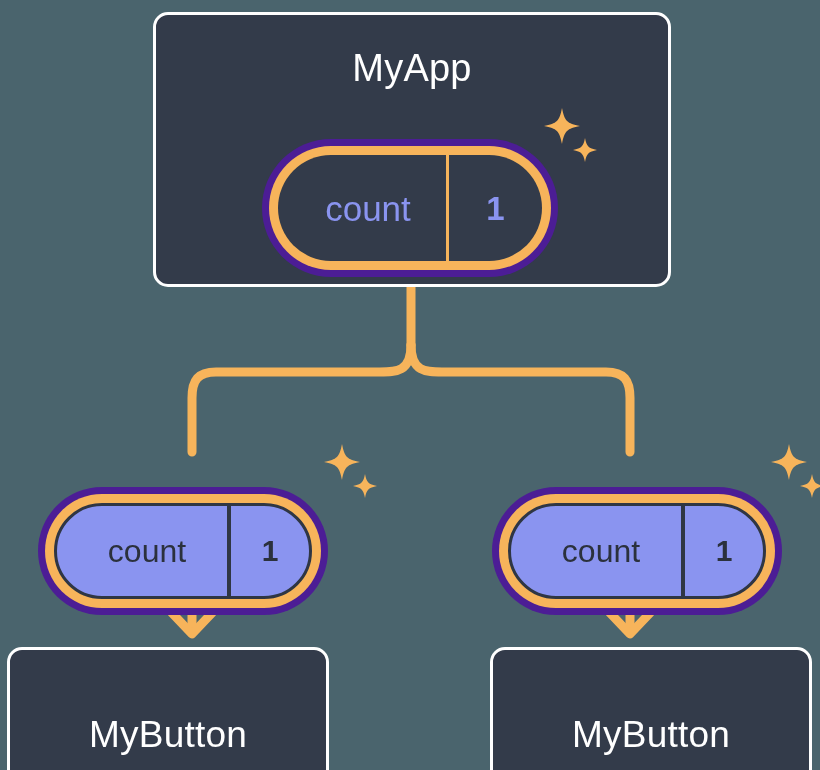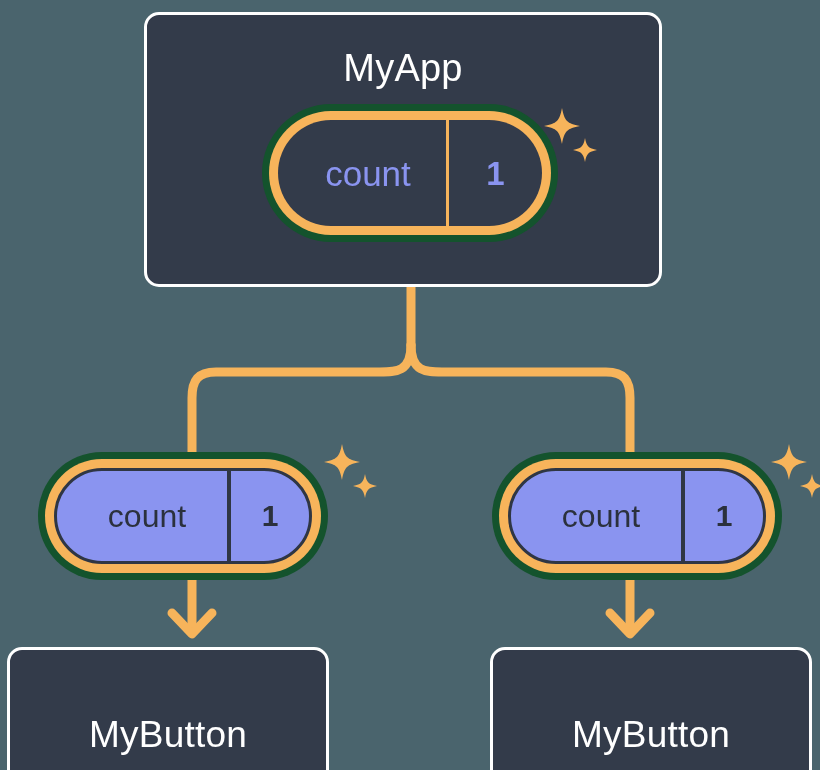--- a/index.html
+++ b/index.html
@@ -48,21 +48,21 @@
   .comp-title {
     color: #ffffff;
     font-size: 38px;
     font-weight: 400;
     letter-spacing: 0.2px;
     line-height: 1;
     margin-top: 35px;
   }
 
   #node-myapp {
-    left: 144px;
+    left: 153px;
     top: 12px;
     width: 518px;
     height: 275px;
   }
   #node-myapp .comp-title { margin-top: 34px; }
 
   .btn-box {
     position: absolute;
     z-index: 2;
     background: #333b4a;
@@ -92,23 +92,24 @@
   .pill-wrap {
     position: absolute;
     z-index: 3;
   }
 
   .pill {
     position: relative;
     width: 100%;
     height: 100%;
     border-radius: 999px;
-    background: #14532d;           
+    background: #4c1d95;           
     padding: 7px;
     display: block;
+    margin-top: 35px;
   }
 
   .pill-inner-ring {
     position: absolute;
     inset: 7px;
     border-radius: 999px;
     background: #f7b45b;           
     padding: 9px;
   }
 

